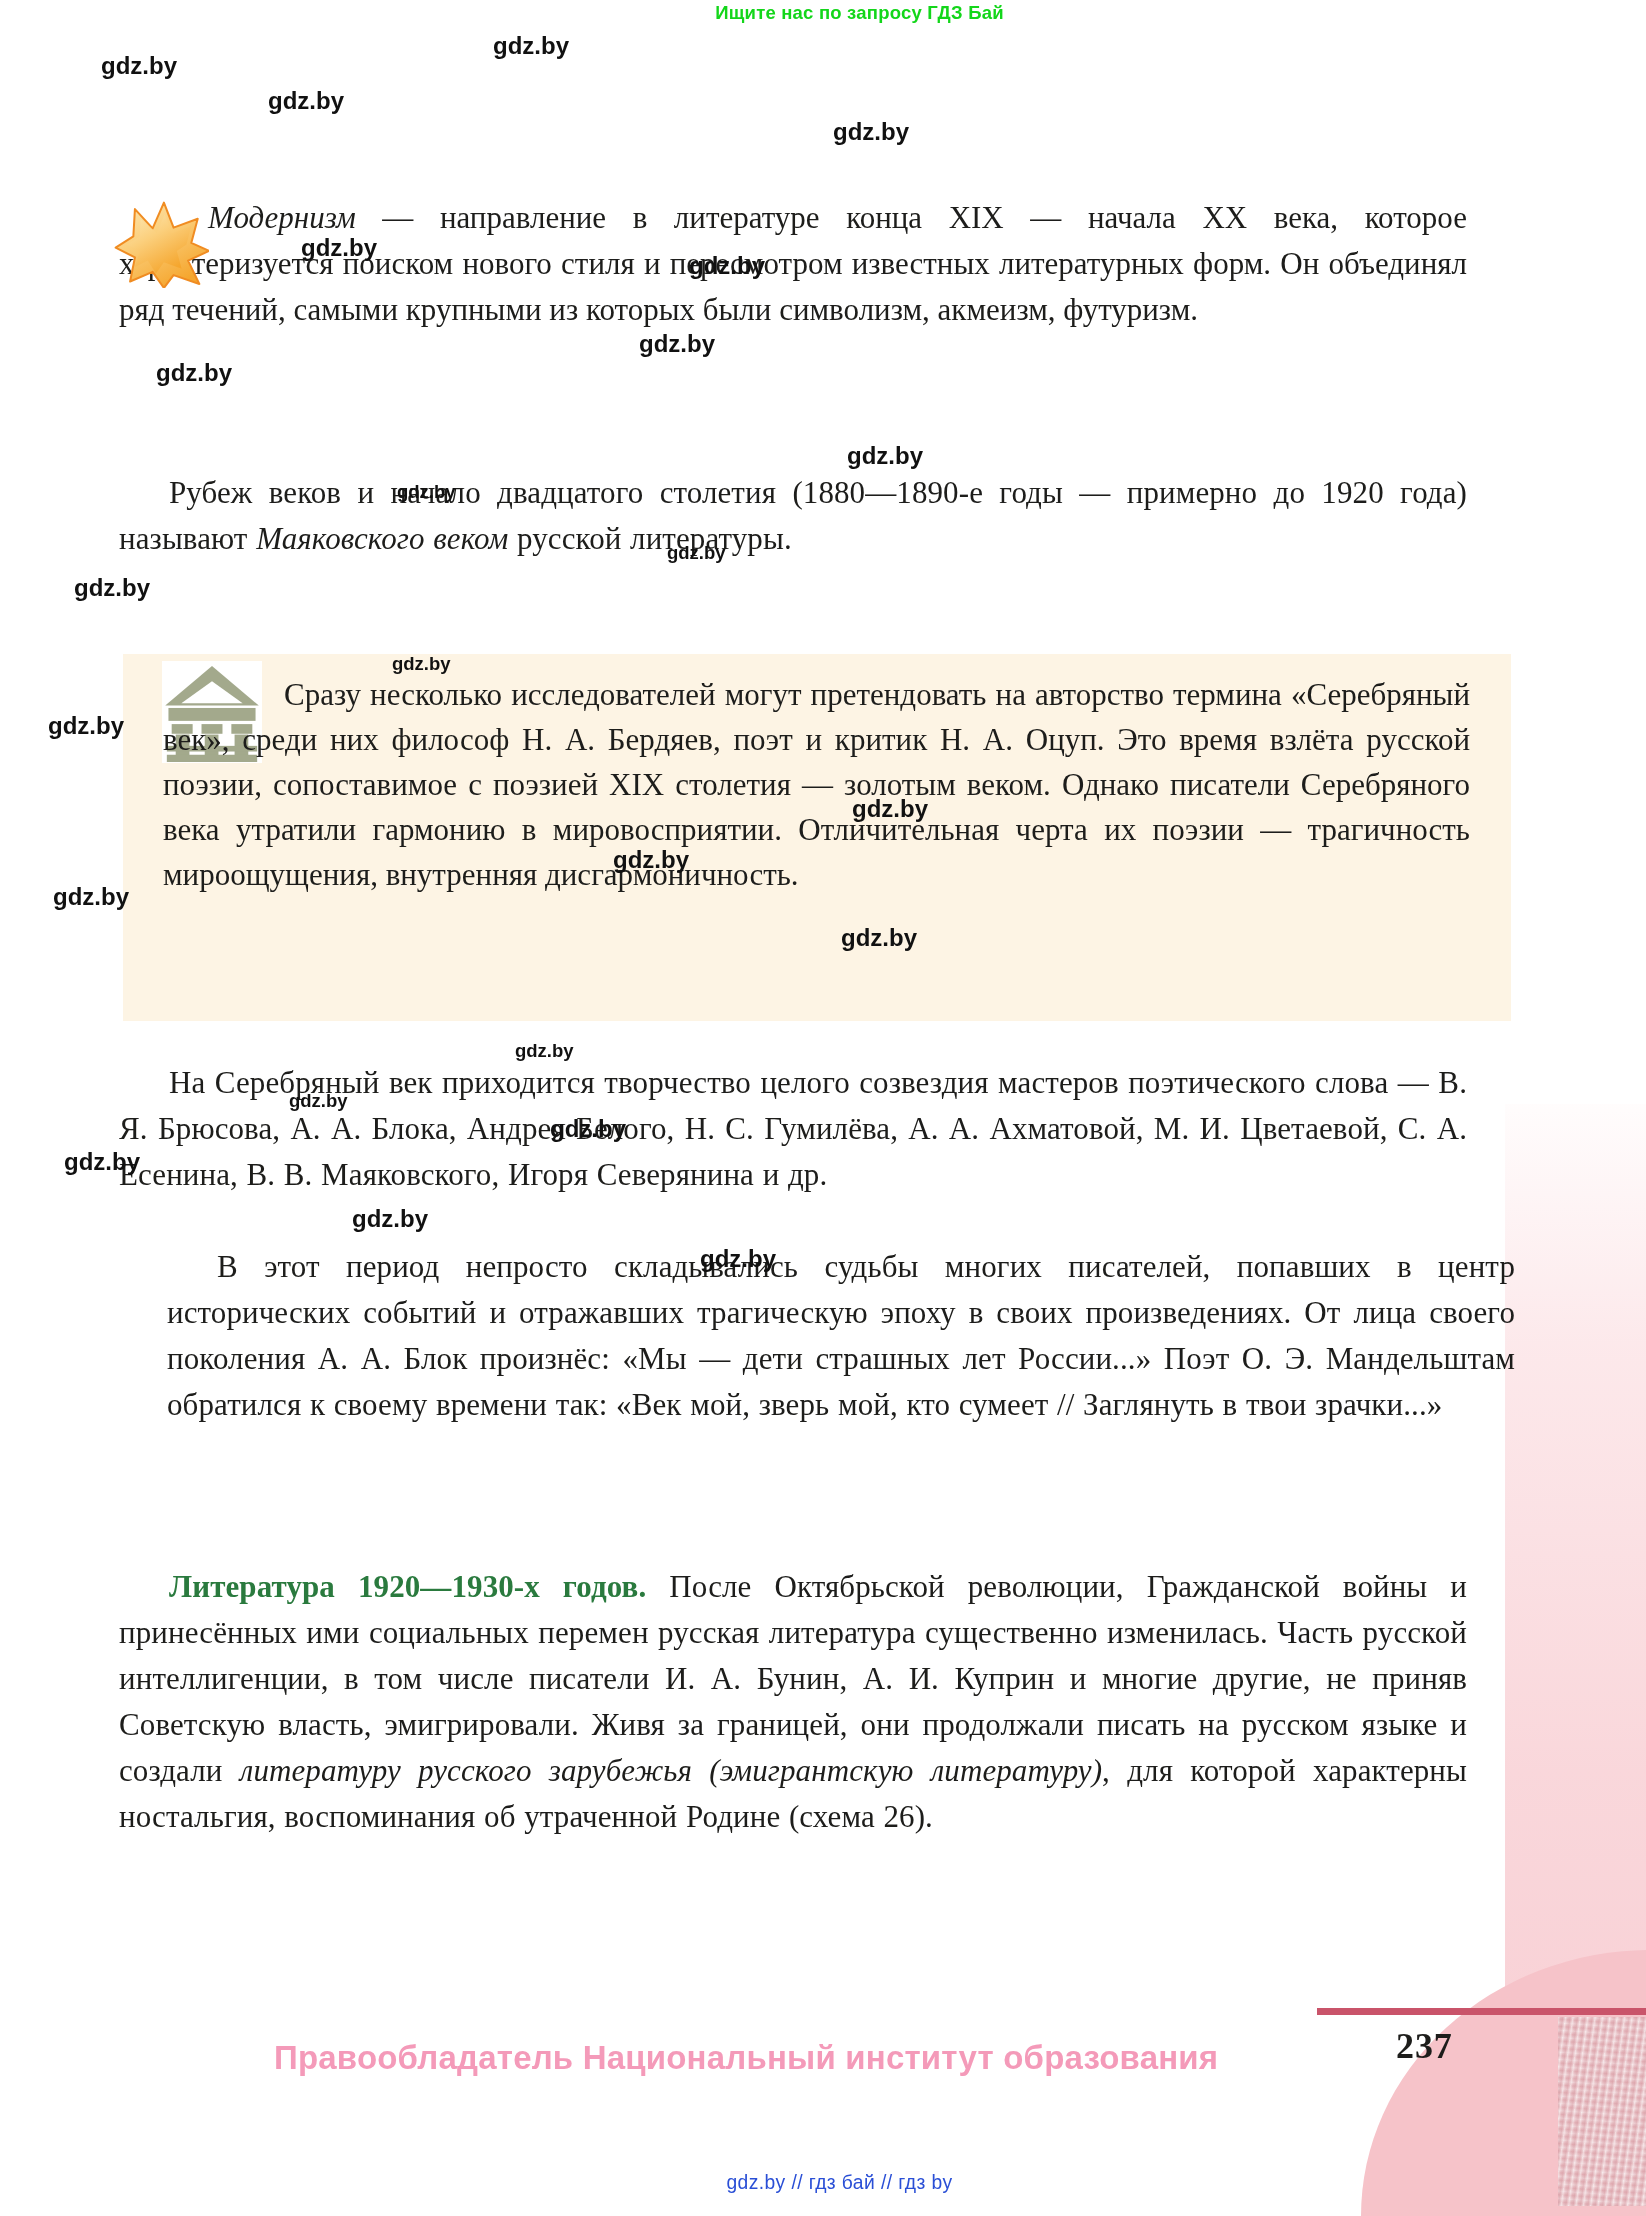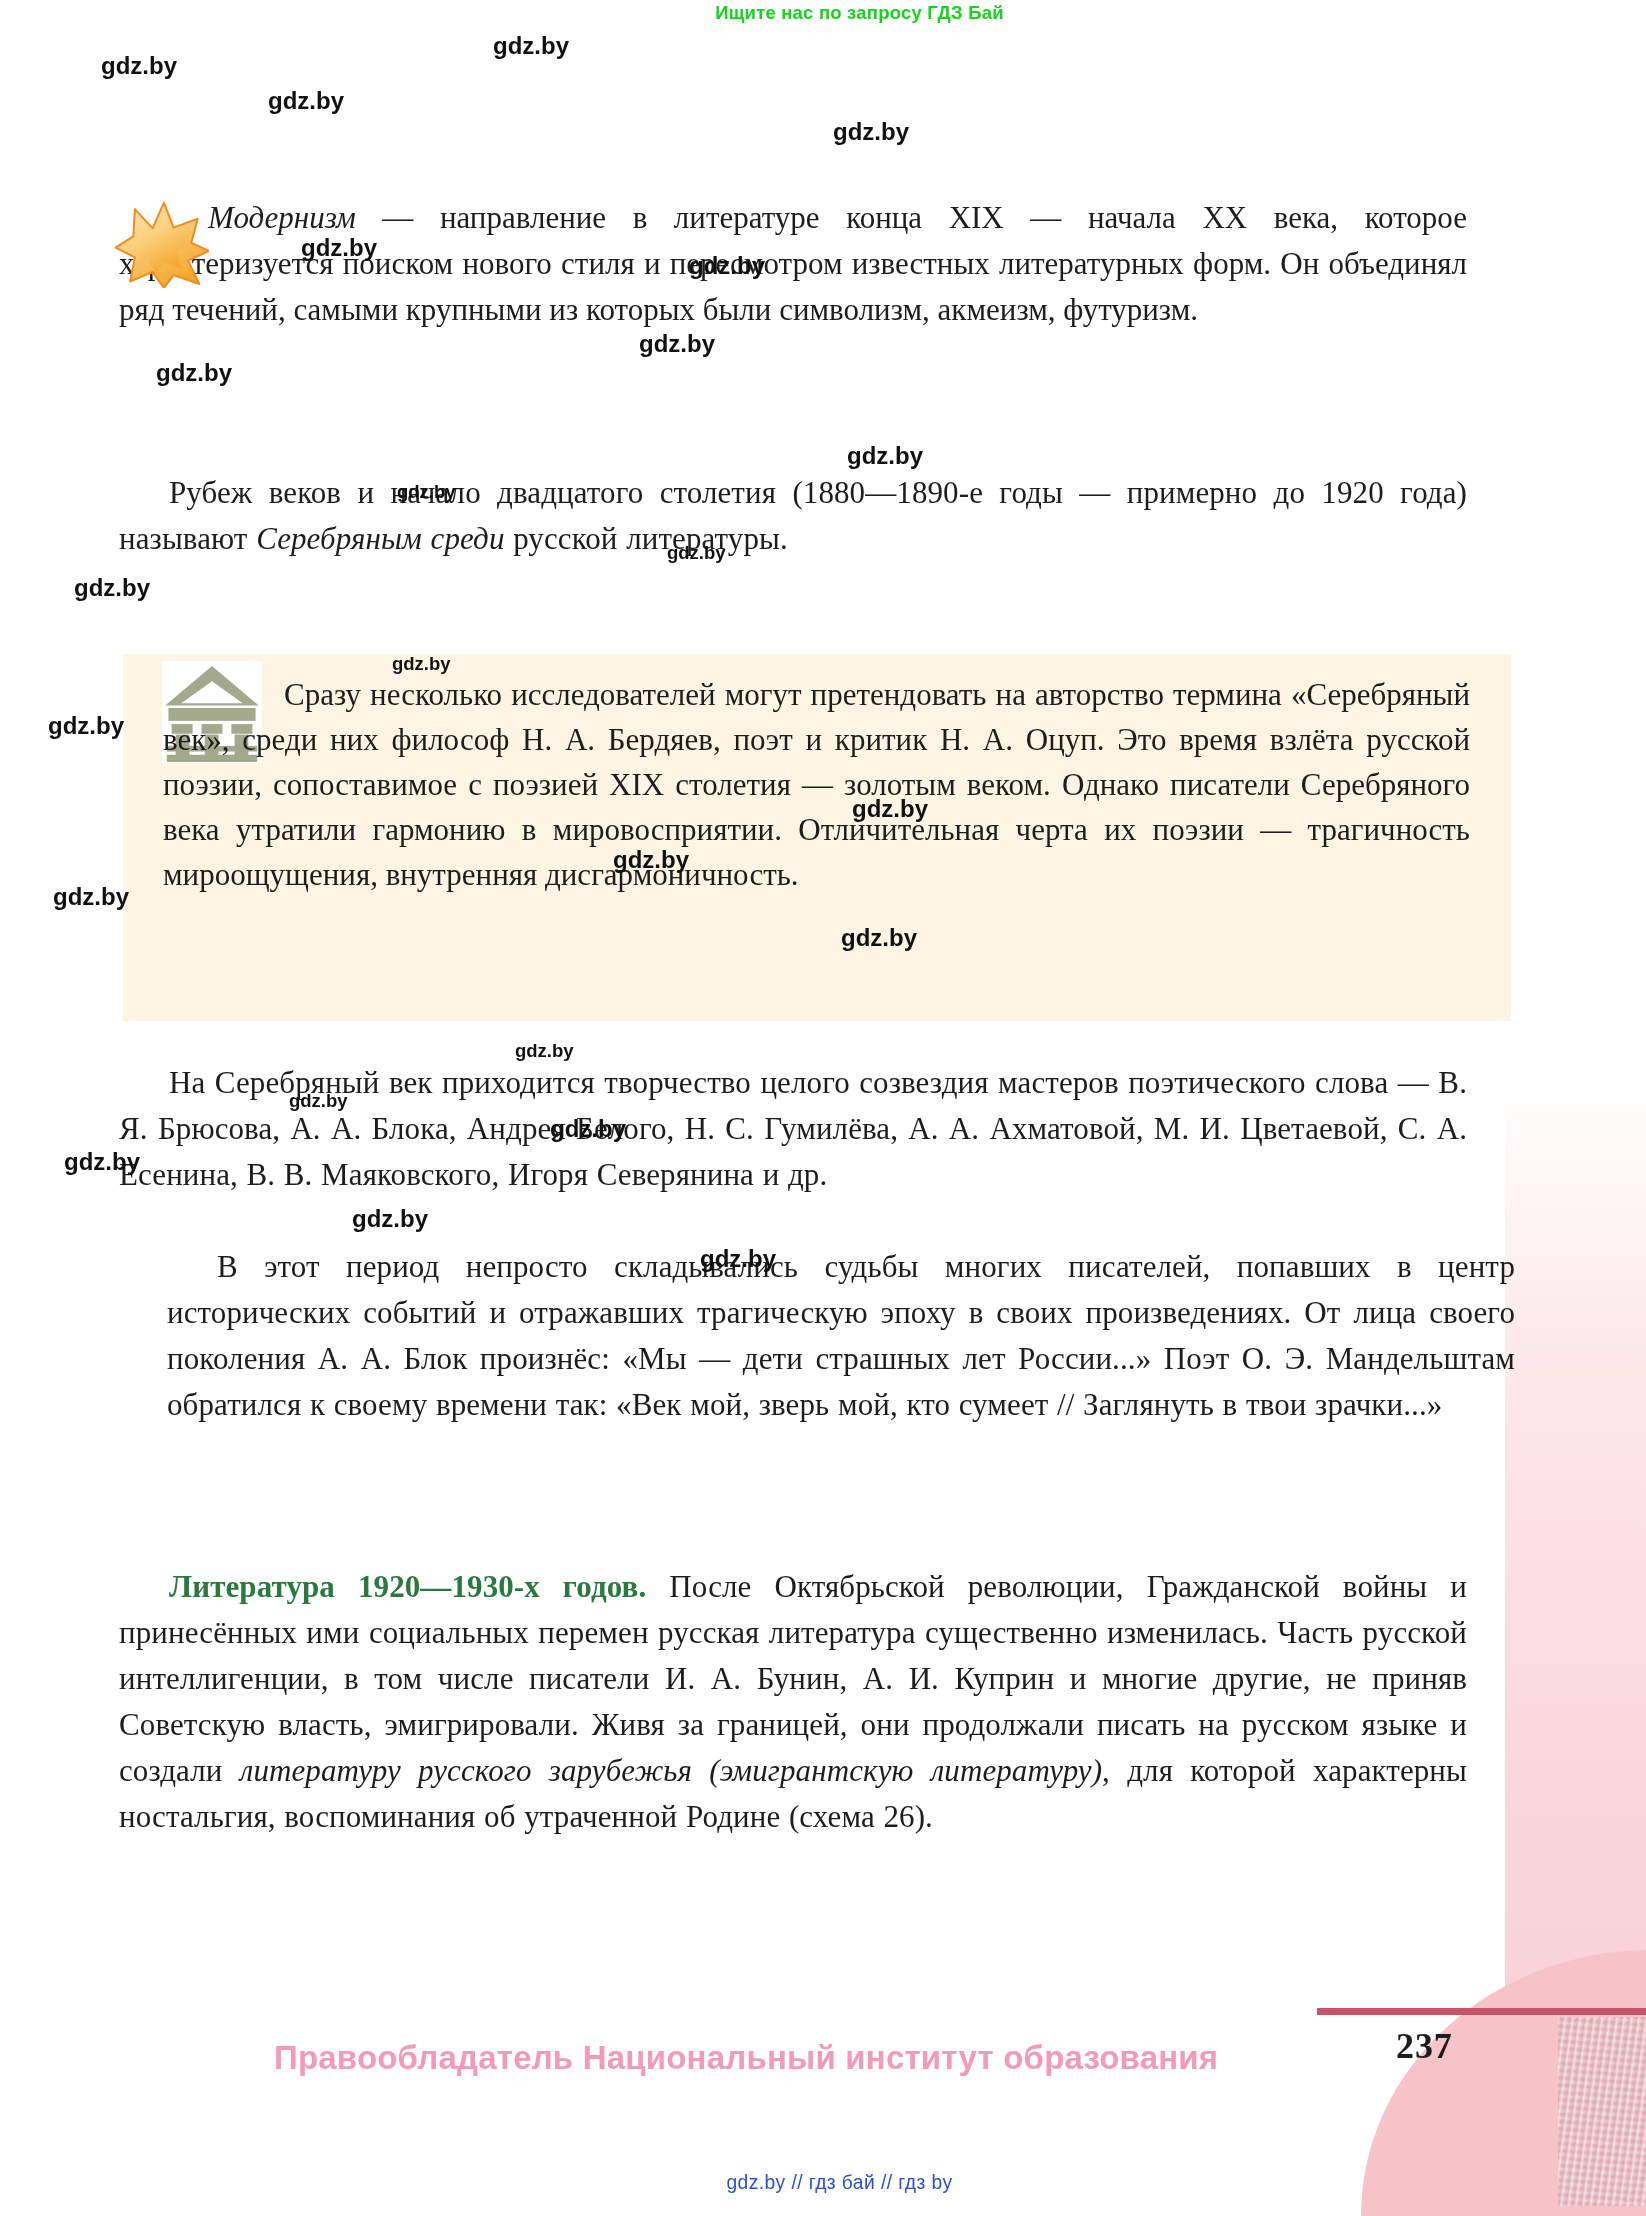--- a/index.html
+++ b/index.html
@@ -240,21 +240,21 @@
           <stop offset="100%" stop-color="#f5a62e"></stop>
         </linearGradient>
       </defs>
       <polygon points="26,10 48,34 62,2 74,33 104,22 96,52 118,62 92,74 106,103 74,92 62,108 48,88 20,100 26,70 2,58 24,44" fill="url(#starGrad)" stroke="#f08c22" stroke-width="2.5" stroke-linejoin="round"></polygon>
       <polygon points="33,22 53,40 63,16 72,40 96,31 90,54 78,62 84,84 62,76 52,90 42,74 26,82 32,62 16,54 32,44" fill="url(#starGrad)"></polygon>
     </svg>
     <p class="def-text"><span class="ital">Модернизм</span><span> — направление в литературе конца XIX — начала XX века, которое характеризуется поиском нового стиля и пересмотром известных литературных форм. Он объединял ряд течений, самыми крупными из которых были символизм, акмеизм, футуризм.</span></p>
   </div>
 
   <div class="para-rubezh">
-    <p class="body-text indent"><span>Рубеж веков и начало двадцатого столетия (1880—1890-е годы — примерно до 1920 года) называют </span><span class="ital">Серебряным среди</span><span> русской литературы.</span></p>
+    <p class="body-text indent"><span>Рубеж веков и начало двадцатого столетия (1880—1890-е годы — примерно до 1920 года) называют </span><span class="ital">Маяковского веком</span><span> русской литературы.</span></p>
   </div>
 
   <div class="info-box">
     <svg class="temple" viewBox="0 0 124 126">
       <rect x="0" y="0" width="124" height="126" fill="#ffffff"></rect>
       <polygon points="62,6 120,55 4,55" fill="#a3a98c"></polygon>
       <polygon points="62,25 100,52 24,52" fill="#ffffff"></polygon>
       <rect x="8" y="58" width="108" height="16" fill="#a3a98c"></rect>
       <rect x="12" y="78" width="26" height="12" fill="#a3a98c"></rect>
       <rect x="49" y="78" width="26" height="12" fill="#a3a98c"></rect>

